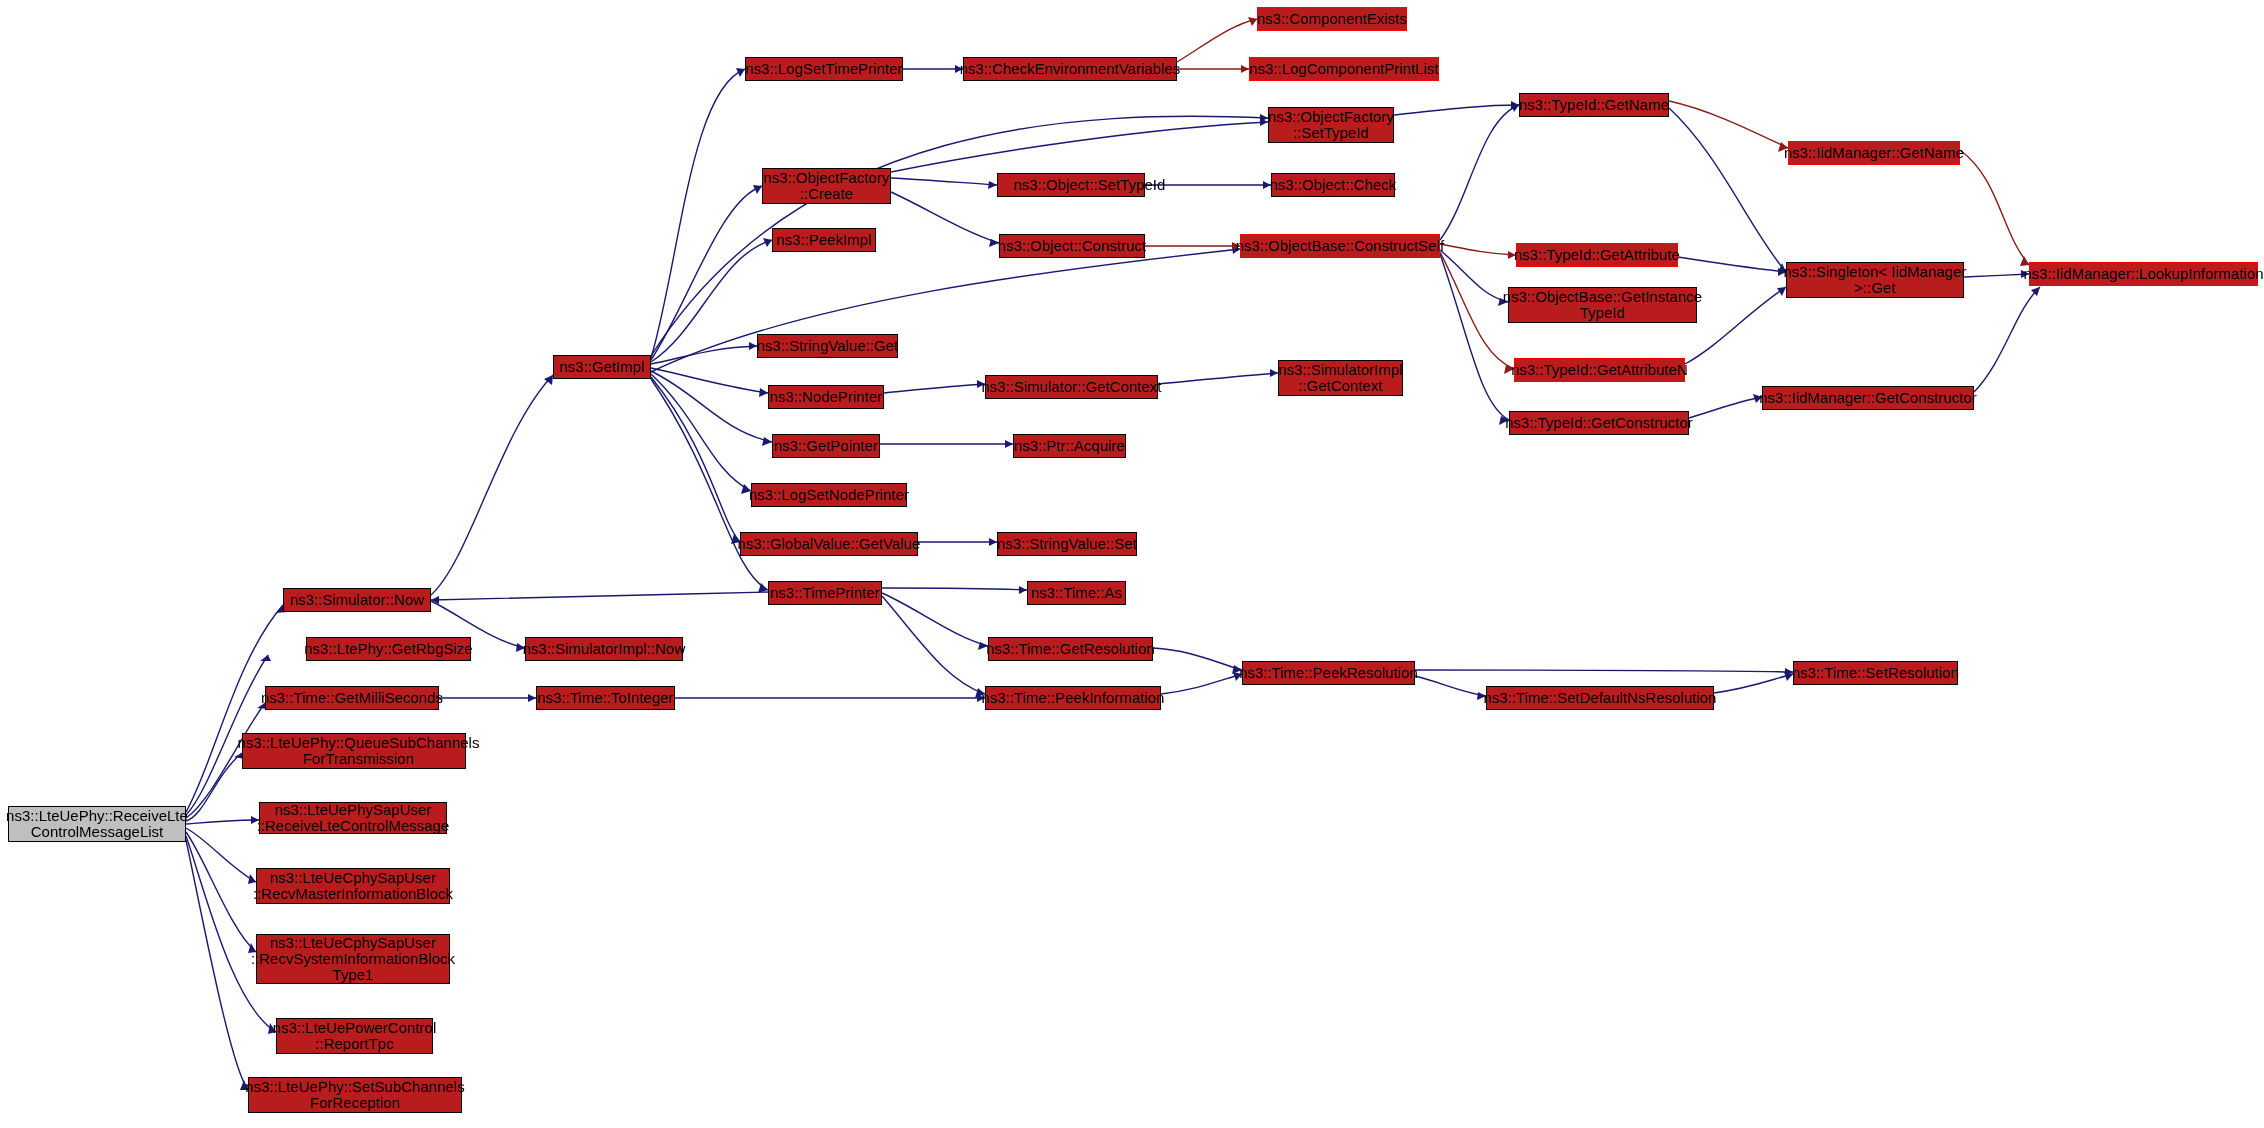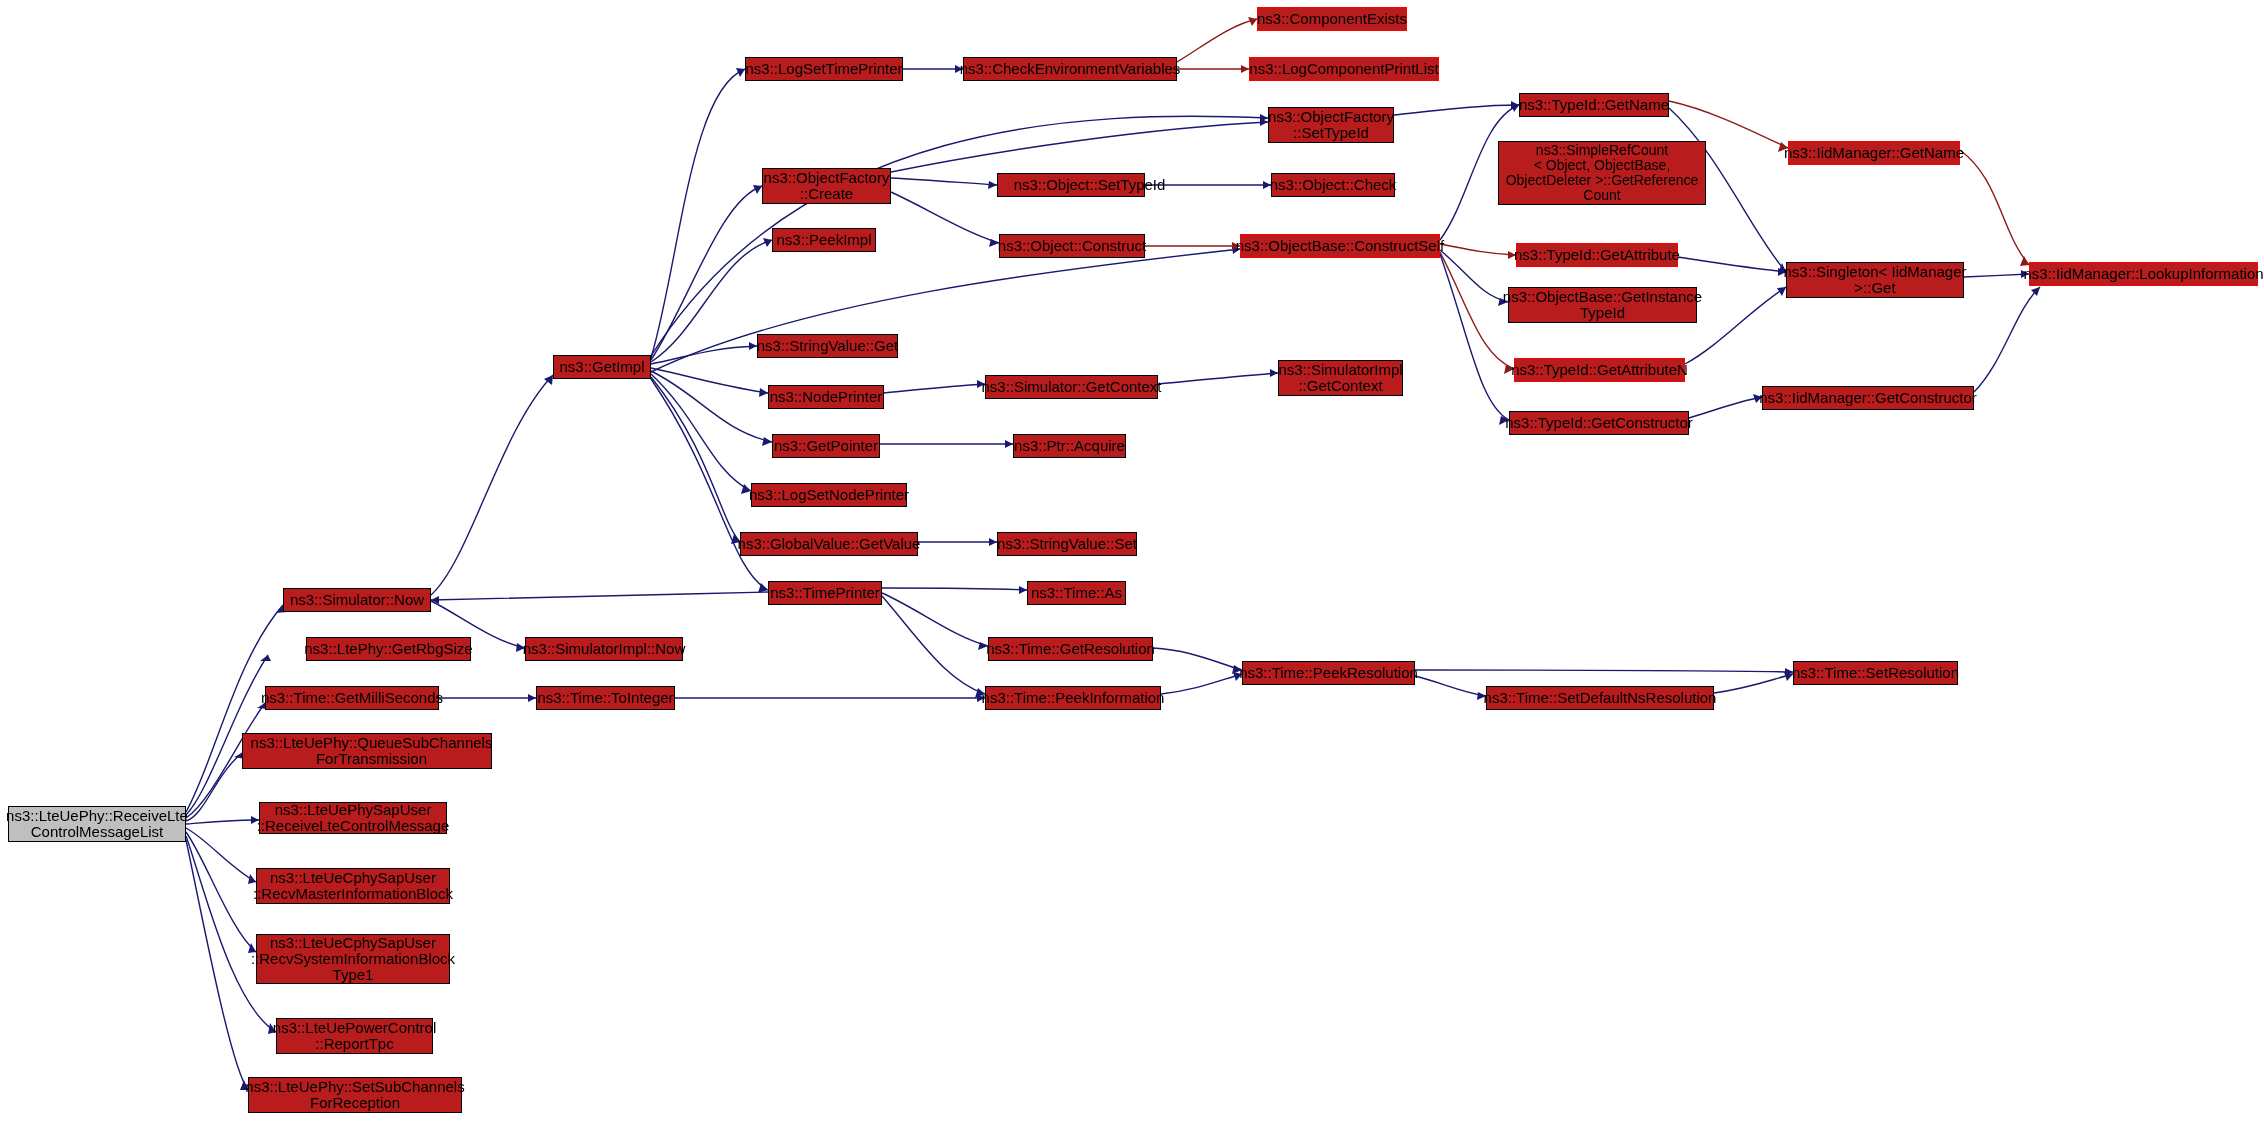--- a/index.html
+++ b/index.html
@@ -176,21 +176,21 @@
 
     <path d="M768,592 C650,595 520,598 431,600"></path>
     <polygon points="431,600 439,604 439,596"></polygon>
   </svg>
 
   <div class="node gray" style="left:8px;top:806px;width:178px;height:36px;">ns3::LteUePhy::ReceiveLte
 ControlMessageList</div>
   <div class="node" style="left:283px;top:588px;width:148px;height:24px;">ns3::Simulator::Now</div>
   <div class="node" style="left:268px;top:637px;width:165px;height:24px;margin-left:38px;">ns3::LtePhy::GetRbgSize</div>
   <div class="node" style="left:265px;top:686px;width:174px;height:24px;">ns3::Time::GetMilliSeconds</div>
-  <div class="node" style="left:242px;top:733px;width:250px;height:36px;padding-left:12px;">ns3::LteUePhy::QueueSubChannels
+  <div class="node" style="left:242px;top:733px;width:224px;height:36px;padding-left:12px;">ns3::LteUePhy::QueueSubChannels
 ForTransmission</div>
   <div class="node" style="left:259px;top:802px;width:188px;height:32px;">ns3::LteUePhySapUser
 ::ReceiveLteControlMessage</div>
   <div class="node" style="left:256px;top:868px;width:194px;height:36px;">ns3::LteUeCphySapUser
 ::RecvMasterInformationBlock</div>
   <div class="node" style="left:256px;top:934px;width:194px;height:50px;">ns3::LteUeCphySapUser
 ::RecvSystemInformationBlock
 Type1</div>
   <div class="node" style="left:276px;top:1018px;width:157px;height:36px;">ns3::LteUePowerControl
 ::ReportTpc</div>
@@ -226,24 +226,20 @@
 
   <div class="node red" style="left:1257px;top:7px;width:150px;height:24px;">ns3::ComponentExists</div>
   <div class="node red" style="left:1249px;top:57px;width:190px;height:24px;">ns3::LogComponentPrintList</div>
   <div class="node" style="left:1271px;top:173px;width:124px;height:24px;">ns3::Object::Check</div>
   <div class="node red" style="left:1240px;top:234px;width:200px;height:24px;">ns3::ObjectBase::ConstructSelf</div>
   <div class="node" style="left:1278px;top:360px;width:125px;height:36px;">ns3::SimulatorImpl
 ::GetContext</div>
   <div class="node" style="left:1242px;top:661px;width:173px;height:24px;">ns3::Time::PeekResolution</div>
 
   <div class="node" style="left:1519px;top:93px;width:150px;height:24px;">ns3::TypeId::GetName</div>
-  <div class="node" style="left:1498px;top:141px;width:208px;height:64px;font-size:14px;line-height:15px;">ns3::SimpleRefCount
-&lt; Object, ObjectBase,
-ObjectDeleter &gt;::GetReference
-Count</div>
   <div class="node red" style="left:1516px;top:243px;width:162px;height:24px;">ns3::TypeId::GetAttribute</div>
   <div class="node" style="left:1508px;top:287px;width:189px;height:36px;">ns3::ObjectBase::GetInstance
 TypeId</div>
   <div class="node red" style="left:1514px;top:358px;width:171px;height:24px;">ns3::TypeId::GetAttributeN</div>
   <div class="node" style="left:1509px;top:411px;width:180px;height:24px;">ns3::TypeId::GetConstructor</div>
   <div class="node" style="left:1486px;top:686px;width:228px;height:24px;">ns3::Time::SetDefaultNsResolution</div>
 
   <div class="node red" style="left:1788px;top:141px;width:172px;height:24px;">ns3::IidManager::GetName</div>
   <div class="node" style="left:1786px;top:262px;width:178px;height:36px;">ns3::Singleton&lt; IidManager
 &gt;::Get</div>

